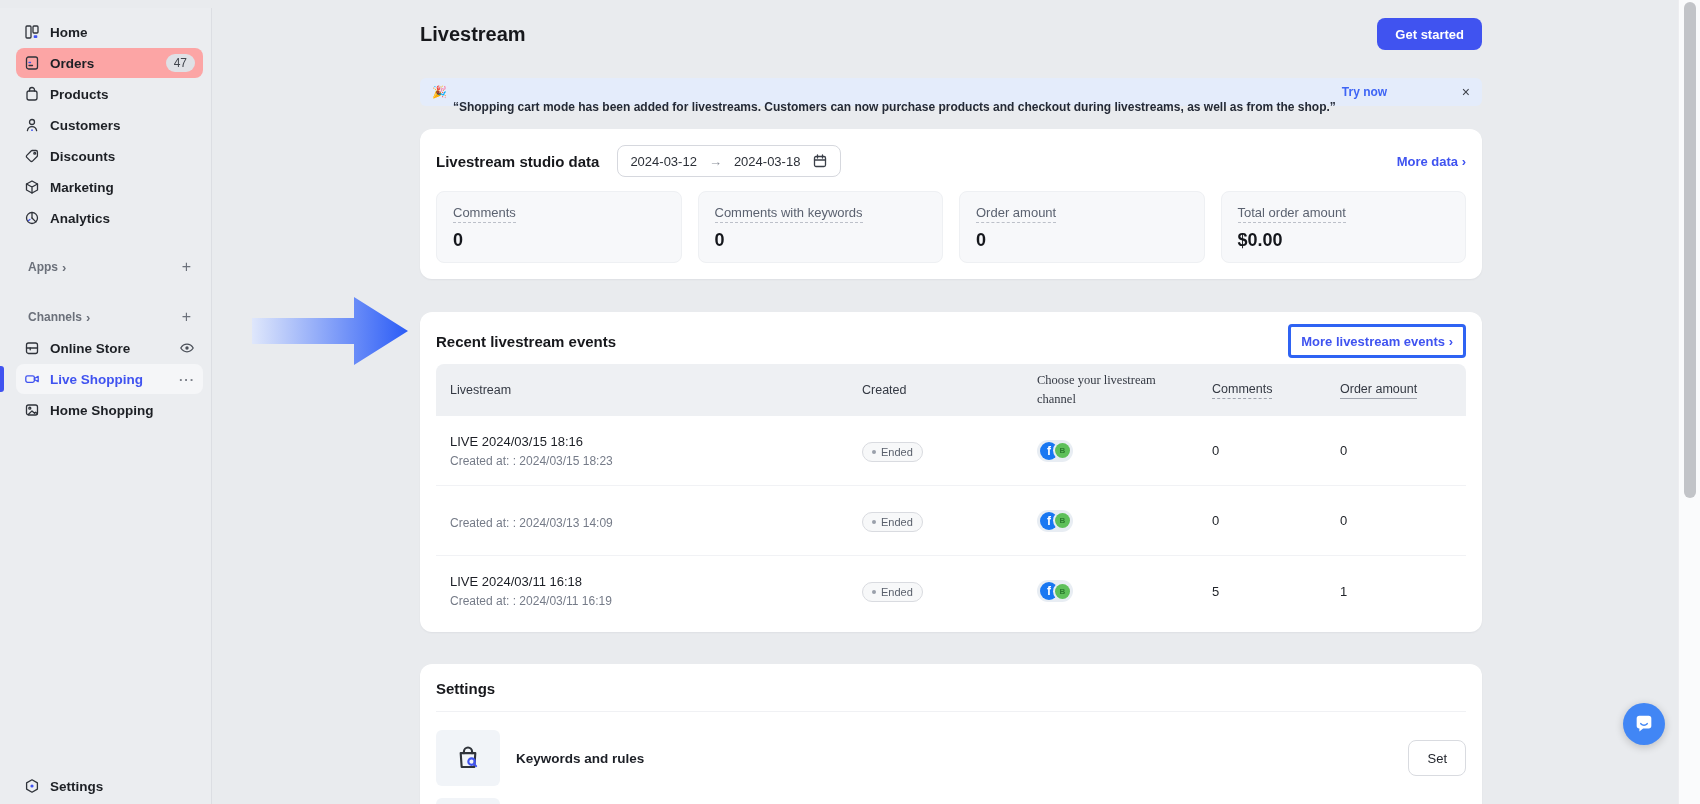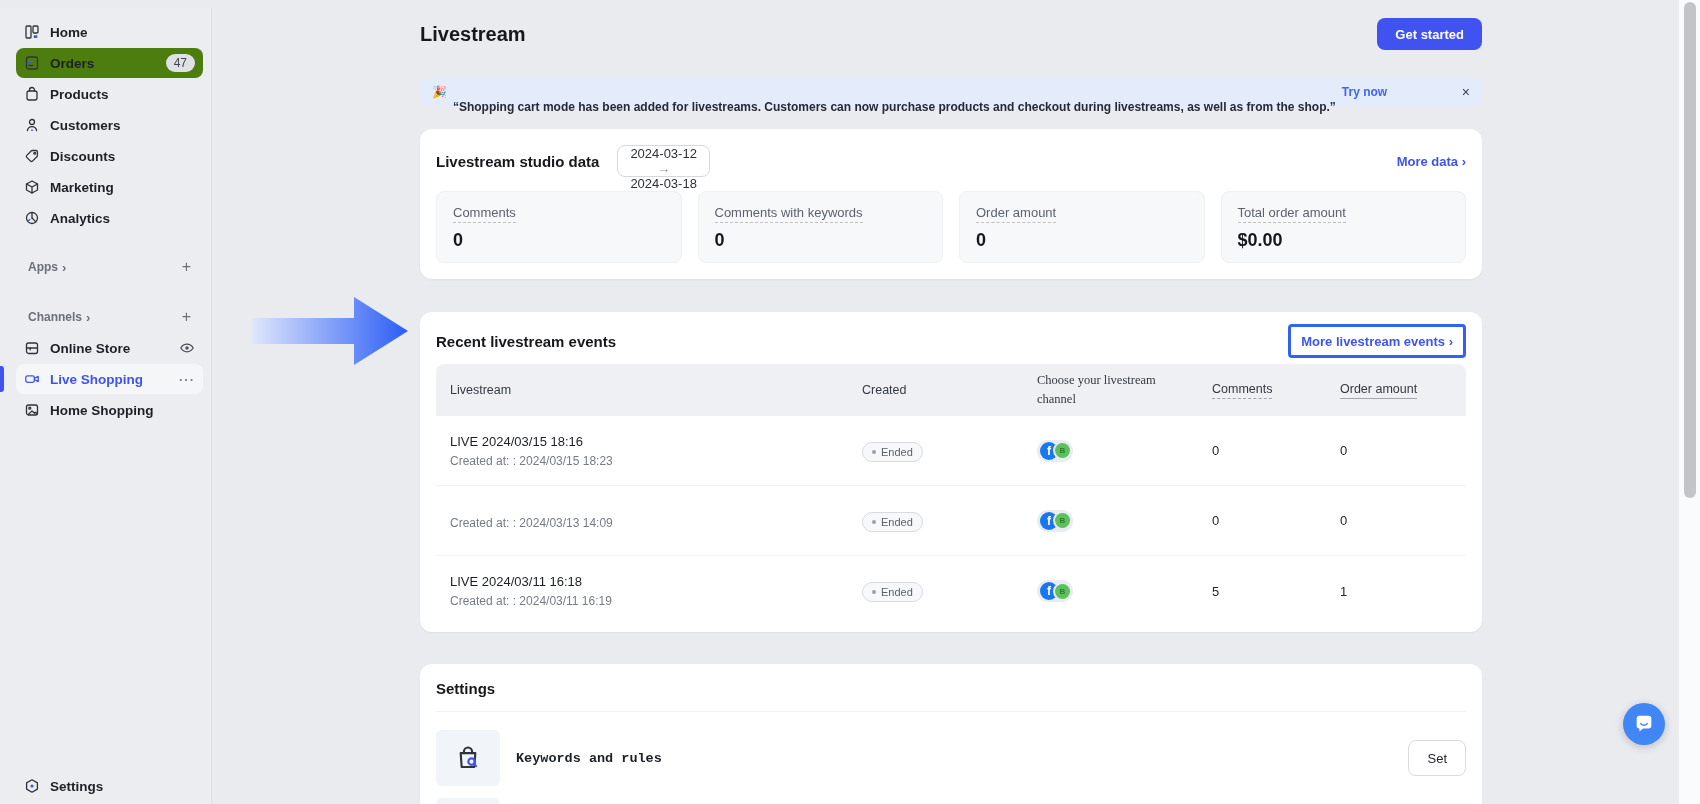--- a/index.html
+++ b/index.html
@@ -15,21 +15,21 @@
   
   .sidebar {
     position:absolute; left:0; top:8px; width:212px; height:804px;
     background:#ebedf0; border-right:1px solid #dcdee3; padding-top:8px;
   }
   .nav-item {
     display:flex; align-items:center; gap:10px; height:30px; margin:1px 8px 1px 16px;
     padding:0 8px; border-radius:8px; font-size:13.5px; font-weight:600; color:#1d2025;
     position:relative;
   }
-  .nav-item.hovered { background:#4d7c0f; }
+  .nav-item.hovered { background:#fca5a5; }
   .nav-item .spacer { flex:1; }
   .badge { background:#dfe1e6; border-radius:10px; font-size:12px; font-weight:500; color:#41454d; padding:2px 8px; }
   .section-label {
     display:flex; align-items:center; margin:0 20px 0 28px; height:24px;
     font-size:12px; font-weight:600; color:#6b707a; gap:4px;
   }
   .section-label .spacer { flex:1; }
   .plus-btn { color:#6b707a; font-size:16px; font-weight:400; }
   .chev { font-size:13px; color:#6b707a; }
   .nav-item.active { background:#f5f6f8; color:#4053f0; }
@@ -54,23 +54,23 @@
   .banner-link { color:#3f65f5; font-weight:600; }
   .banner-close { margin-left:auto; color:#3c4048; font-size:14px; line-height:1; }
 
   .card { background:#fff; border-radius:12px; box-shadow:0 1px 2px rgba(16,24,40,.05); padding:16px; }
 
   
   .card.studio { margin-top:23px; }
   .studio-header { display:flex; align-items:center; height:32px; }
   .h2 { font-size:15px; font-weight:700; color:#17181c; }
   .date-range {
-    margin-left:18px; display:flex; align-items:center; 
+    margin-left:18px; display:flex; align-items:center; gap:12px;
     border:1px solid #d6d8de; border-radius:8px; height:32px; padding:0 12px;
-    font-size:13px; color:#2c3038; background:#fff;flex-direction:column;
+    font-size:13px; color:#2c3038; background:#fff;
   }
   .range-arrow { color:#8a8f99; }
   .more-link { margin-left:auto; color:#3f53f0; font-size:13px; font-weight:600; }
   .stats { display:flex; gap:16px; margin-top:14px; }
   .stat { flex:1; height:72px; background:#f7f8fa; border:1px solid #eef0f3; border-radius:8px; padding:11px 16px; }
   .stat-label { display:inline-block; font-size:13px; color:#5b6270; border-bottom:1px dashed #bcc0c9; padding-bottom:2px; }
   .stat-value { margin-top:7px; font-size:18px; font-weight:700; color:#15171c; }
 
   
   .card.events { margin-top:33px; padding:12px 16px 6px 16px; }
@@ -97,21 +97,21 @@
   .fb-circle { width:18px; height:18px; border-radius:50%; background:#1877f2; color:#fff; font-weight:700; font-size:12px; display:flex; align-items:center; justify-content:center; }
   .gb-circle { width:15px; height:15px; border-radius:50%; background:#5ec05a; color:#2c7d2f; font-weight:700; font-size:8px; display:flex; align-items:center; justify-content:center; margin-left:-3px; box-shadow:0 0 0 2px #e8edf3; }
   .num-cell { font-size:13px; color:#23262c; }
 
   
   .card.settings { margin-top:32px; height:220px; }
   .settings-divider { border-top:1px solid #f0f1f4; margin-top:14px; }
   .setting-row { display:flex; align-items:center; margin-top:18px; gap:16px; }
   .setting-tile { width:64px; height:56px; background:#f1f4f8; border-radius:6px; display:flex; align-items:center; justify-content:center; }
   .setting-texts { flex:1; }
-  .setting-title { font-size:13.5px; font-weight:700; color:#1c1f26;font-family:Liberation Mono, monospace; }
+  .setting-title { font-size:13.5px; font-weight:700; color:#1c1f26; }
   .setting-desc { font-size:12px; color:#4b5563; margin-top:5px; }
   .set-btn { background:#fff; border:1px solid #d9dbe0; border-radius:8px; height:36px; padding:0 18px; font-size:13px; color:#24272e; font-family:inherit; }
   .setting-row.partial { margin-top:12px; }
 
   
   .arrow-annotation { position:absolute; left:250px; top:291px; }
   .chat-launcher {
     position:absolute; left:1623px; top:703px; width:42px; height:42px; border-radius:50%;
     background:#4186f5; display:flex; align-items:center; justify-content:center;
     box-shadow:0 2px 8px rgba(0,0,0,.2);

